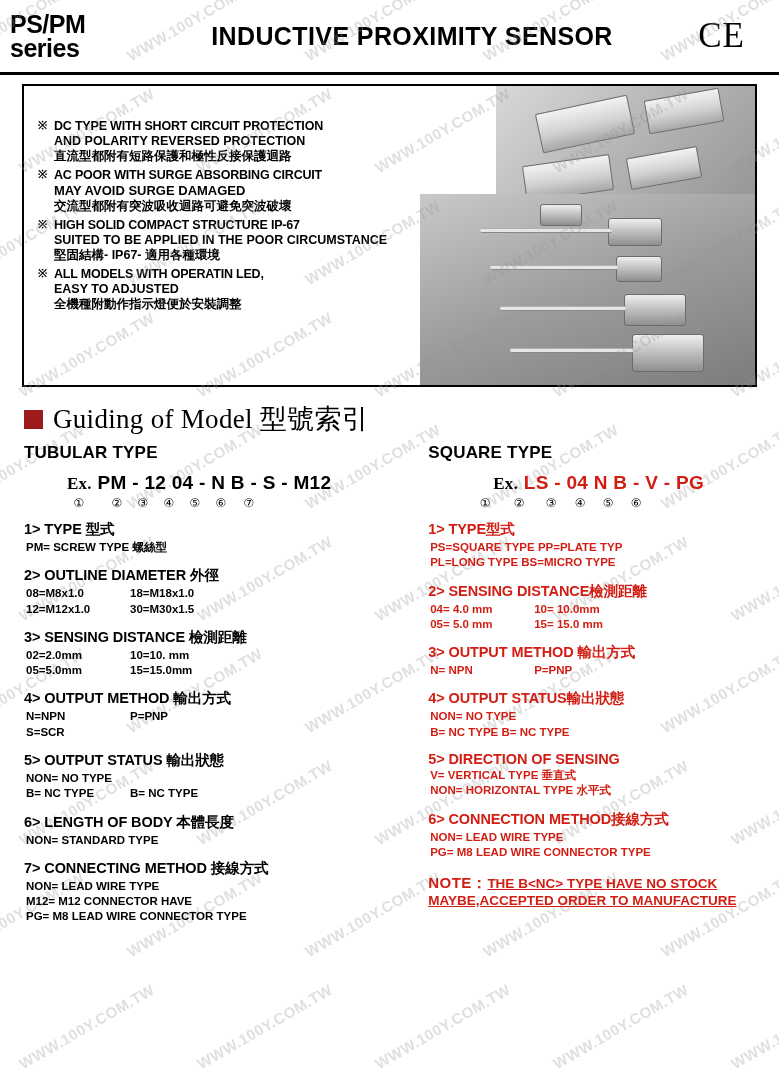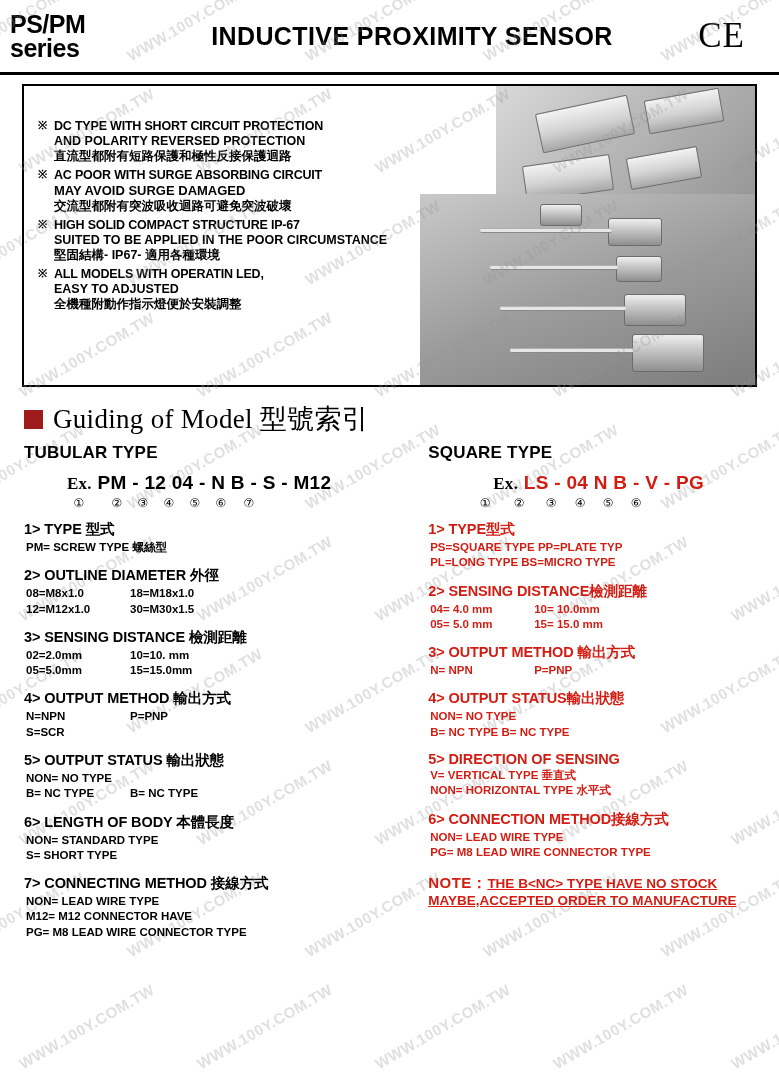--- a/index.html
+++ b/index.html
@@ -398,21 +398,20 @@
         </div>
       </div>
 
       <div class="section">
         <div class="sec-title">
           <span class="num">6&gt;</span>
           <span>LENGTH OF BODY 本體長度</span>
         </div>
         <div class="sec-body">
           <div>NON= STANDARD TYPE</div>
-          <div>S= SHORT TYPE</div>
         </div>
       </div>
 
       <div class="section">
         <div class="sec-title">
           <span class="num">7&gt;</span>
           <span>CONNECTING METHOD 接線方式</span>
         </div>
         <div class="sec-body">
           <div>NON= LEAD WIRE TYPE</div>

